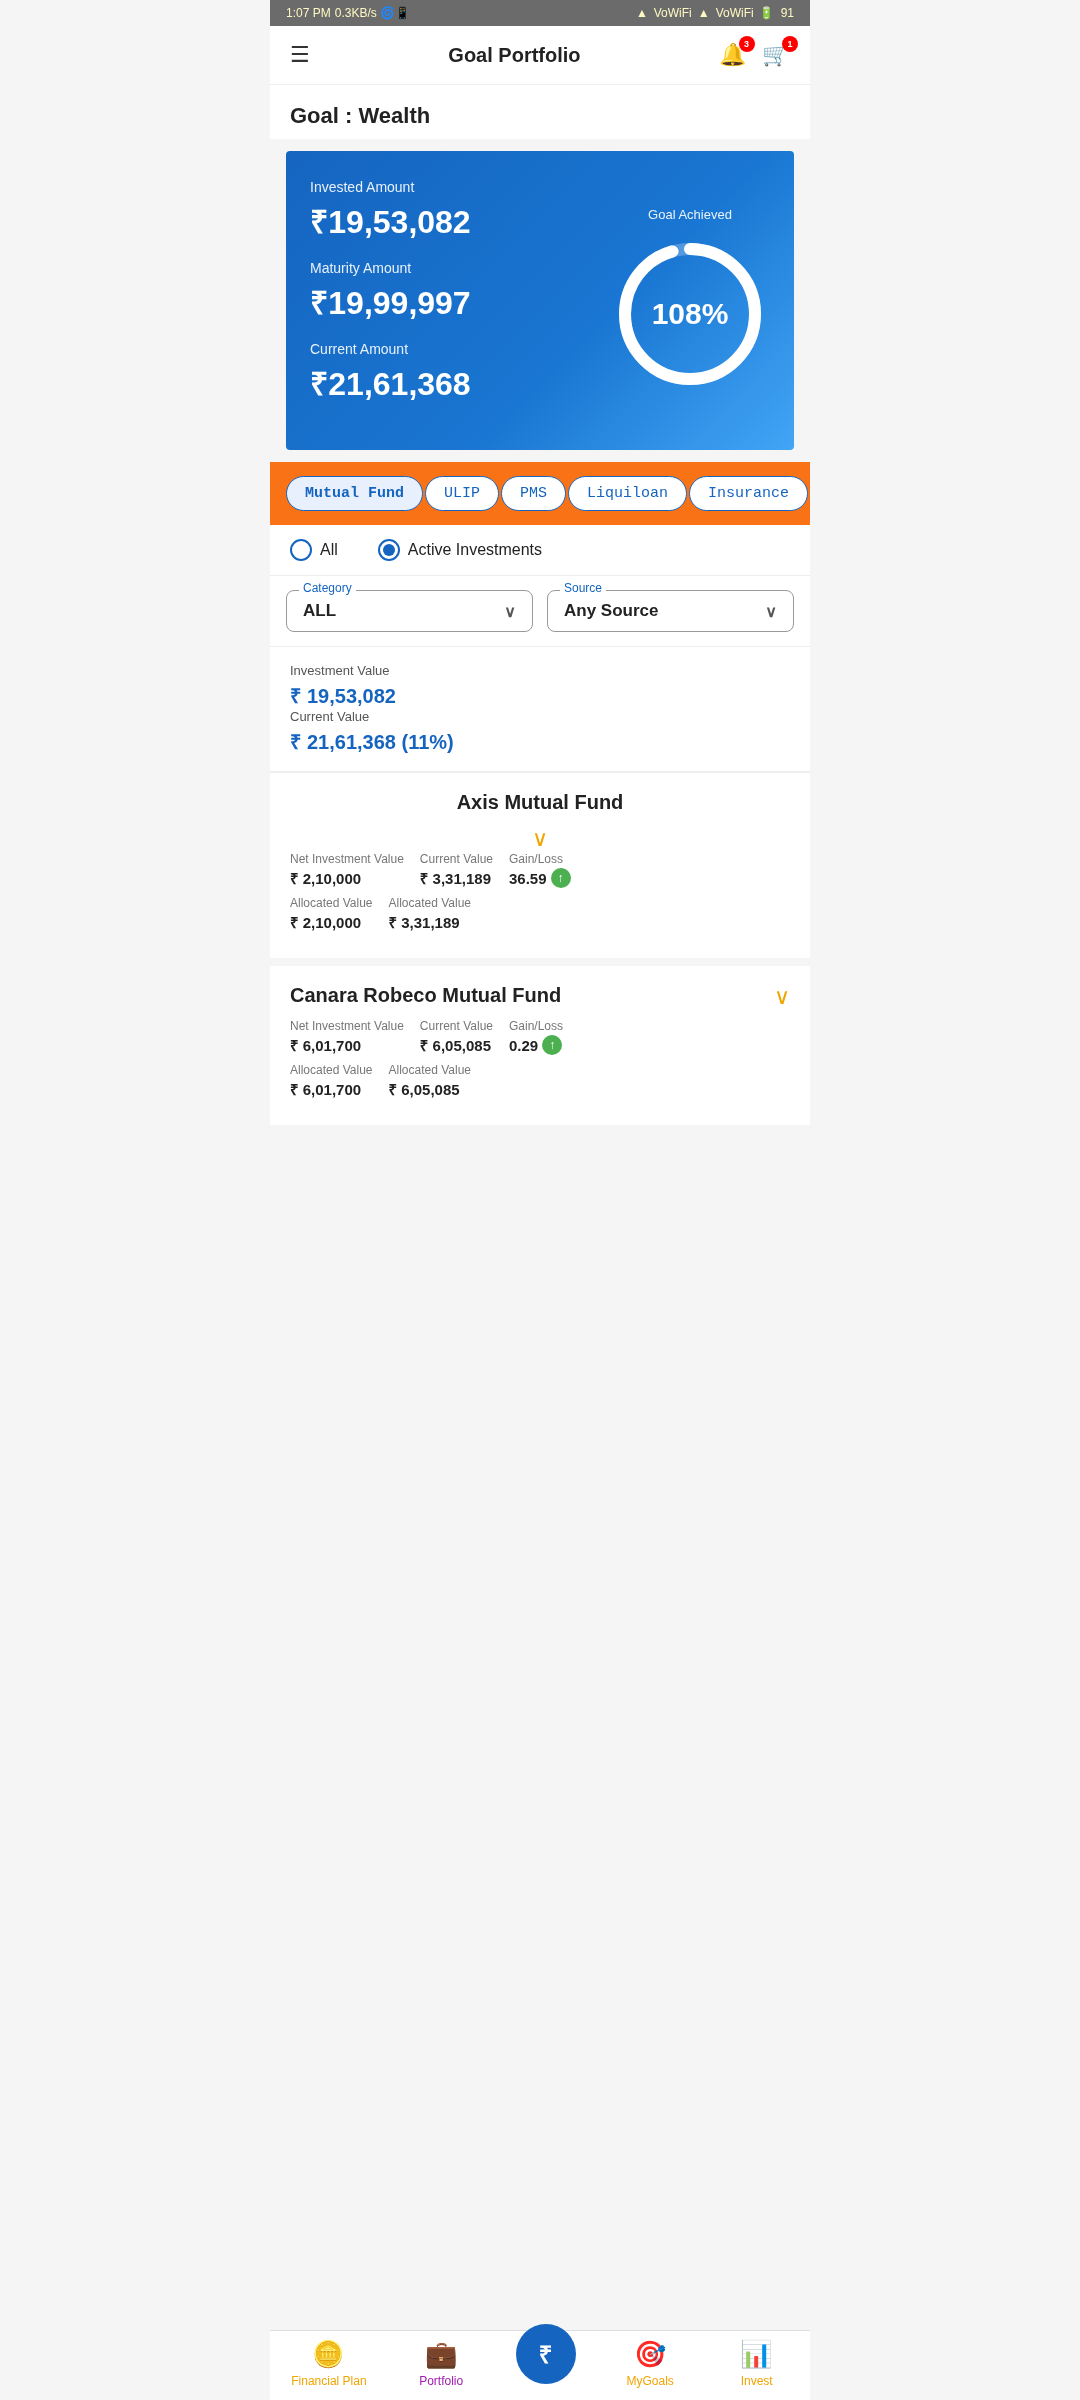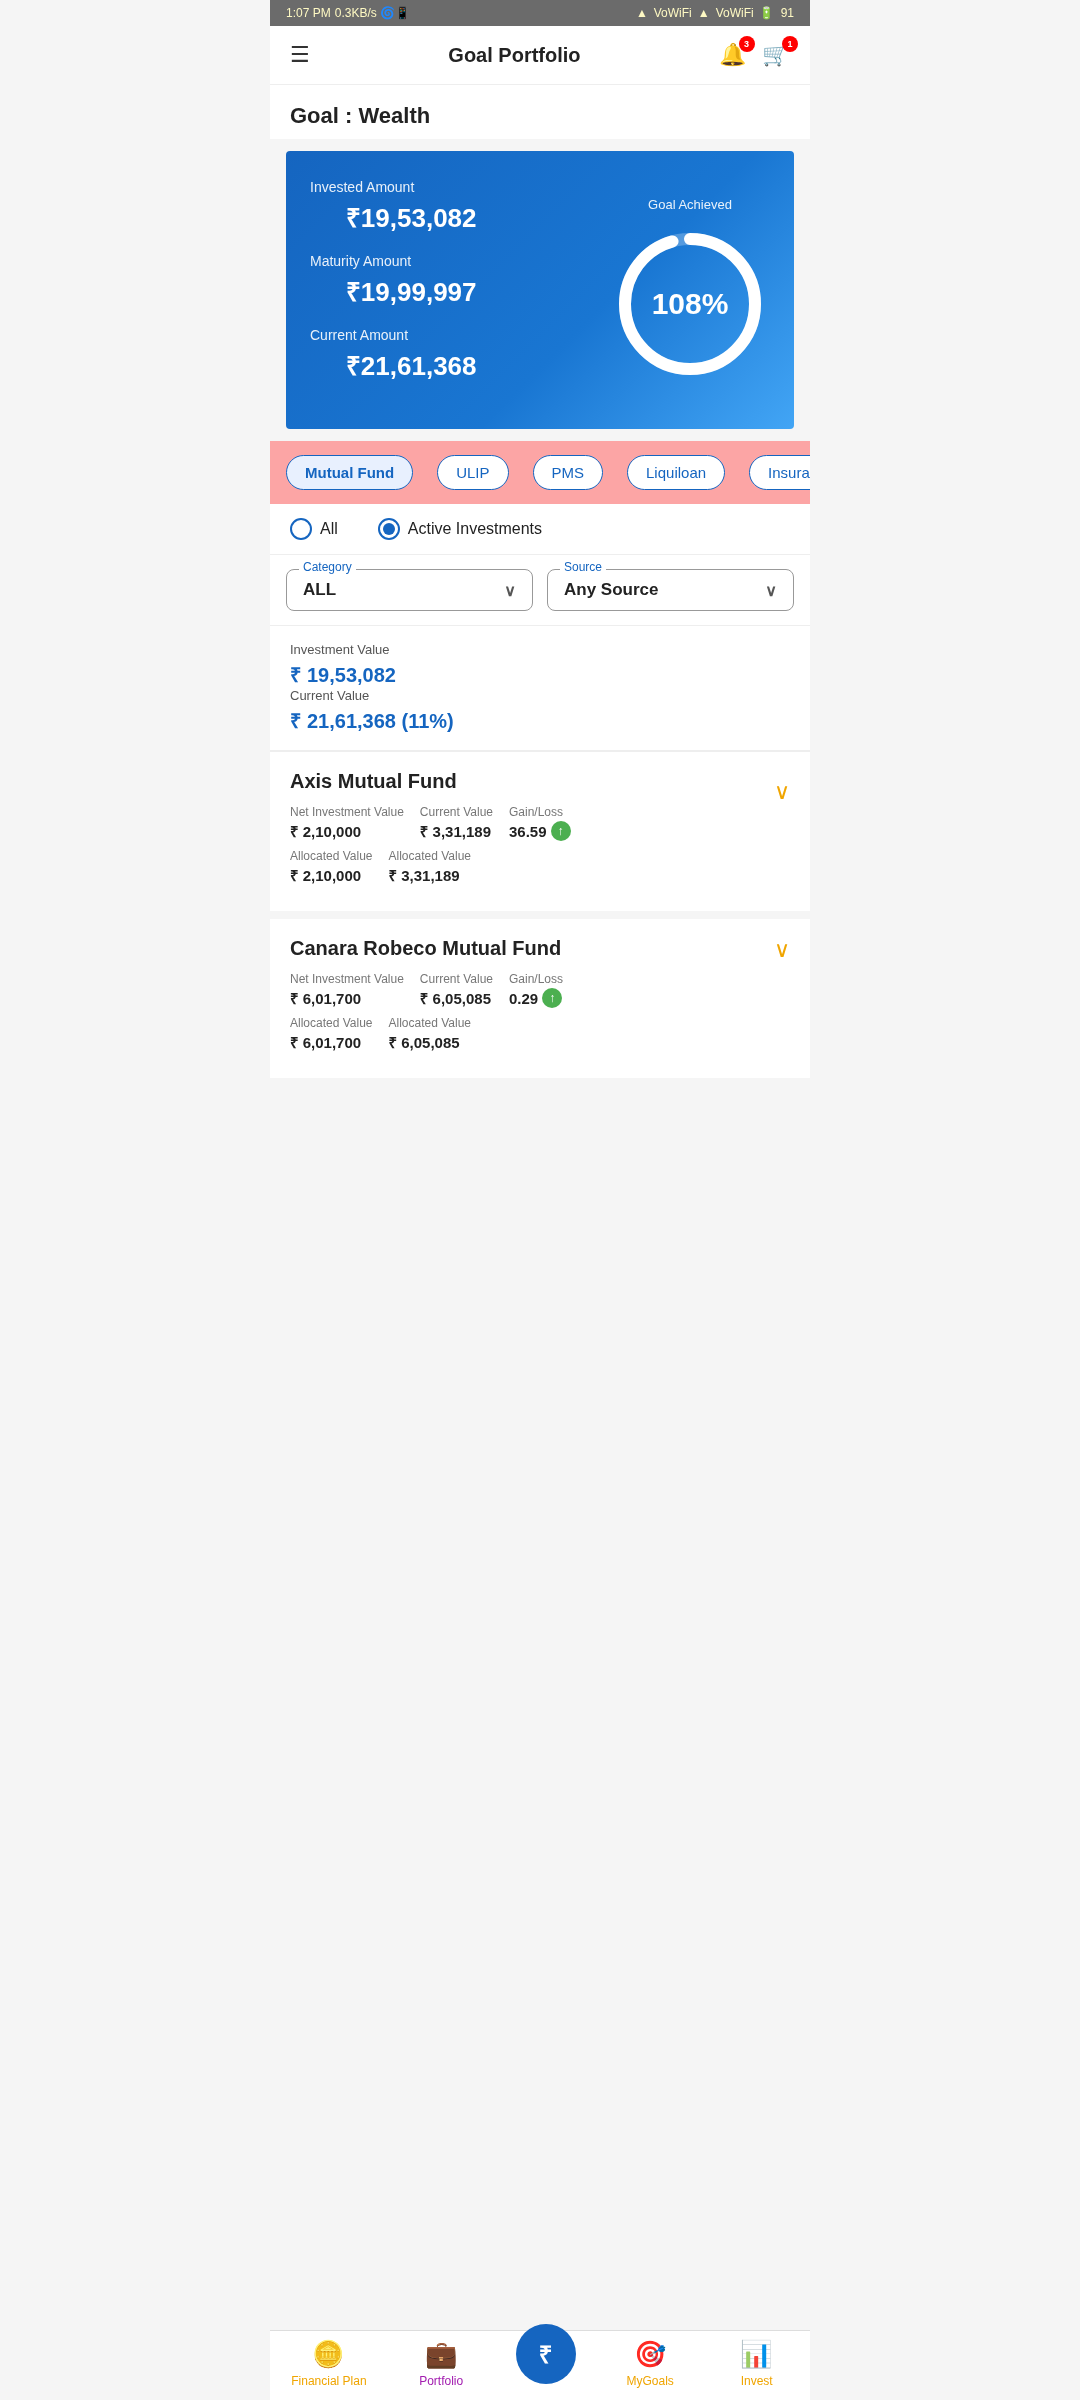--- a/index.html
+++ b/index.html
@@ -89,24 +89,23 @@
       color: white;
       min-height: 240px;
     }
     .card-left {}
     .card-label {
       font-size: 14px;
       opacity: 0.9;
       margin-bottom: 4px;
     }
     .card-value {
-      font-size: 26px;
+      font-size: 32px;
       font-weight: 700;
       margin-bottom: 18px;
-      margin-left: 36px;
     }
     .card-right {
       display: flex;
       flex-direction: column;
       align-items: center;
       gap: 8px;
     }
     .goal-achieved-label {
       font-size: 13px;
       color: rgba(255,255,255,0.9);
@@ -129,26 +128,27 @@
       left: 50%;
       transform: translate(-50%, -50%);
       font-size: 30px;
       font-weight: 800;
       color: white;
       text-align: center;
     }
 
     
     .tab-pills {
-      background: #fca5a5;
+      background: #f97316;
       padding: 14px 16px;
       display: flex;
-      gap: 24px;
+      gap: 2px;
       overflow-x: auto;
       scrollbar-width: none;
+      font-family: Liberation Mono, monospace;
     }
     .tab-pills::-webkit-scrollbar { display: none; }
     .tab-pill {
       border: 1.5px solid #1565c0;
       border-radius: 24px;
       padding: 8px 18px;
       font-size: 15px;
       white-space: nowrap;
       cursor: pointer;
       color: #1565c0;
@@ -445,21 +445,21 @@
       <div class="inv-col-label">Investment Value</div>
       <div class="inv-col-value">₹ 19,53,082</div>
     </div>
     <div class="inv-col">
       <div class="inv-col-label">Current Value</div>
       <div class="inv-col-value">₹ 21,61,368 (11%)</div>
     </div>
   </div>
 
   <div class="fund-card">
-    <div style="display:flex; justify-content:space-between; align-items:flex-end;">
+    <div style="display:flex; justify-content:space-between; align-items:center;flex-direction:column;">
       <div class="fund-name">Axis Mutual Fund</div>
       <div style="color:#f0a500; font-size:22px; cursor:pointer;">∨</div>
     </div>
     <div class="fund-row">
       <div class="fund-col">
         <div class="fund-col-label">Net Investment Value</div>
         <div class="fund-col-value">₹ 2,10,000</div>
       </div>
       <div class="fund-col">
         <div class="fund-col-label">Current Value</div>

